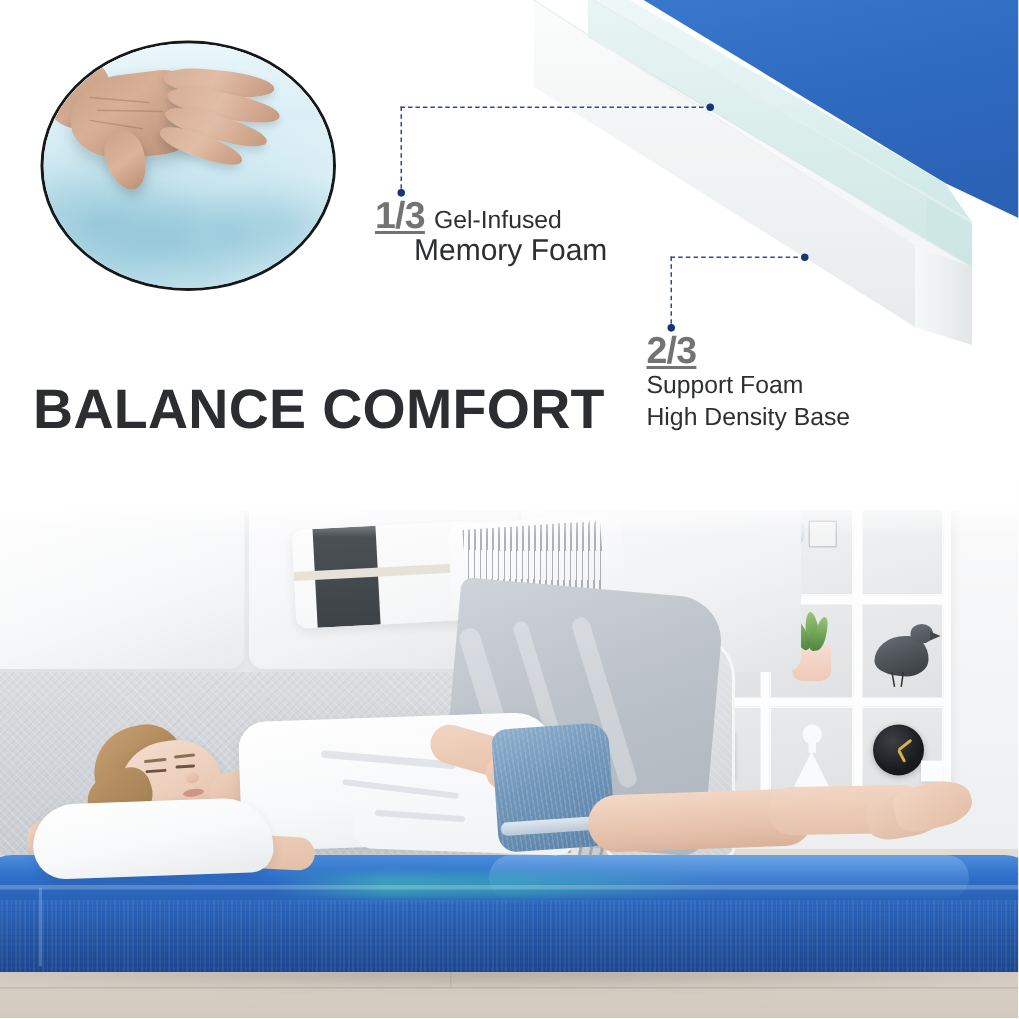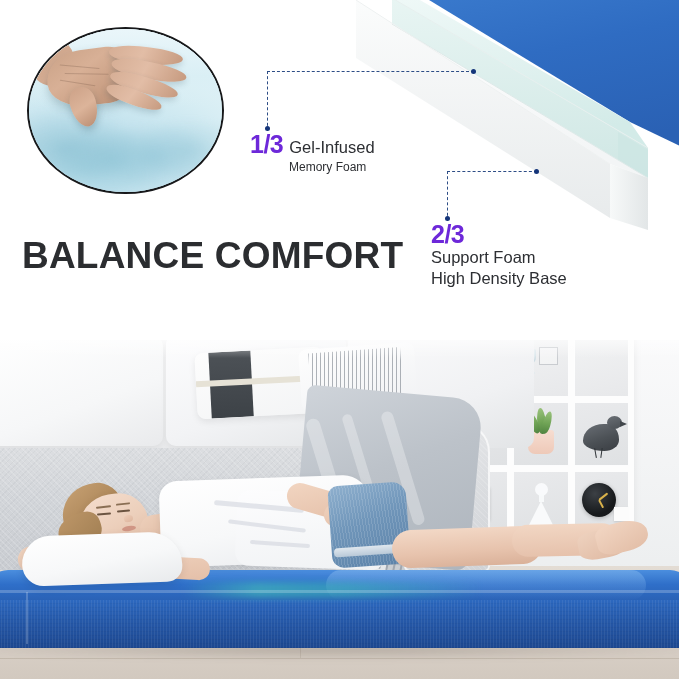--- a/index.html
+++ b/index.html
@@ -63,35 +63,35 @@
   #slab svg{ display:block; }
 
   
   .leader{ position:absolute; }
   .ldash-h{ position:absolute; height:0; border-top:1px dashed #2d4d86; }
   .ldash-v{ position:absolute; width:0; border-left:1px dashed #2d4d86; }
   .ldot{ position:absolute; width:5px; height:5px; border-radius:50%; background:#15357a; }
 
   
   .callout{ position:absolute; }
-  .frac{ font-weight:bold; color:#6d28d9; letter-spacing:-.5px; }
+  .frac{ font-weight:bold; color:#737373; letter-spacing:-.5px;text-decoration:underline; }
   .ctext{ color:#2d2f33; }
 
   #callout-1{ left:250px; top:132px; width:200px; }
   #callout-1 .row{ display:flex; align-items:baseline; gap:6px; }
   #callout-1 .frac{ font-size:25px; line-height:1; }
   #callout-1 .ctext{ font-size:16.5px; line-height:20px; }
-  #callout-1 .line2{ margin-left:39px; font-size:12px; line-height:21px; color:#2d2f33; }
+  #callout-1 .line2{ margin-left:26px; font-size:20px; line-height:21px; color:#2d2f33; }
 
   #callout-2{ left:431px; top:222px; width:210px; }
   #callout-2 .frac{ font-size:25px; line-height:25px; display:block; }
   #callout-2 .ctext{ font-size:16.5px; line-height:21px; display:block; color:#2d2f33; }
 
   
-  #headline{ position:absolute; left:22px; top:235px; }
+  #headline{ position:absolute; left:22px; top:252px; }
   #headline .hl{ font-size:37px; font-weight:bold; letter-spacing:.2px; color:#2b2d30; line-height:41px; white-space:nowrap; }
   #headline .hl .accent{ color:#3d7fe8; }
 
   
   #photo{ position:absolute; left:0; top:318px; width:679px; height:361px; overflow:hidden; }
   .fade-top{ position:absolute; left:0; top:0; width:679px; height:40px; z-index:60;
     background:linear-gradient(180deg,#ffffff 0%, rgba(255,255,255,.85) 35%, rgba(255,255,255,0) 100%); }
 
   
   .wall{ position:absolute; left:0; top:0; width:679px; height:262px;

